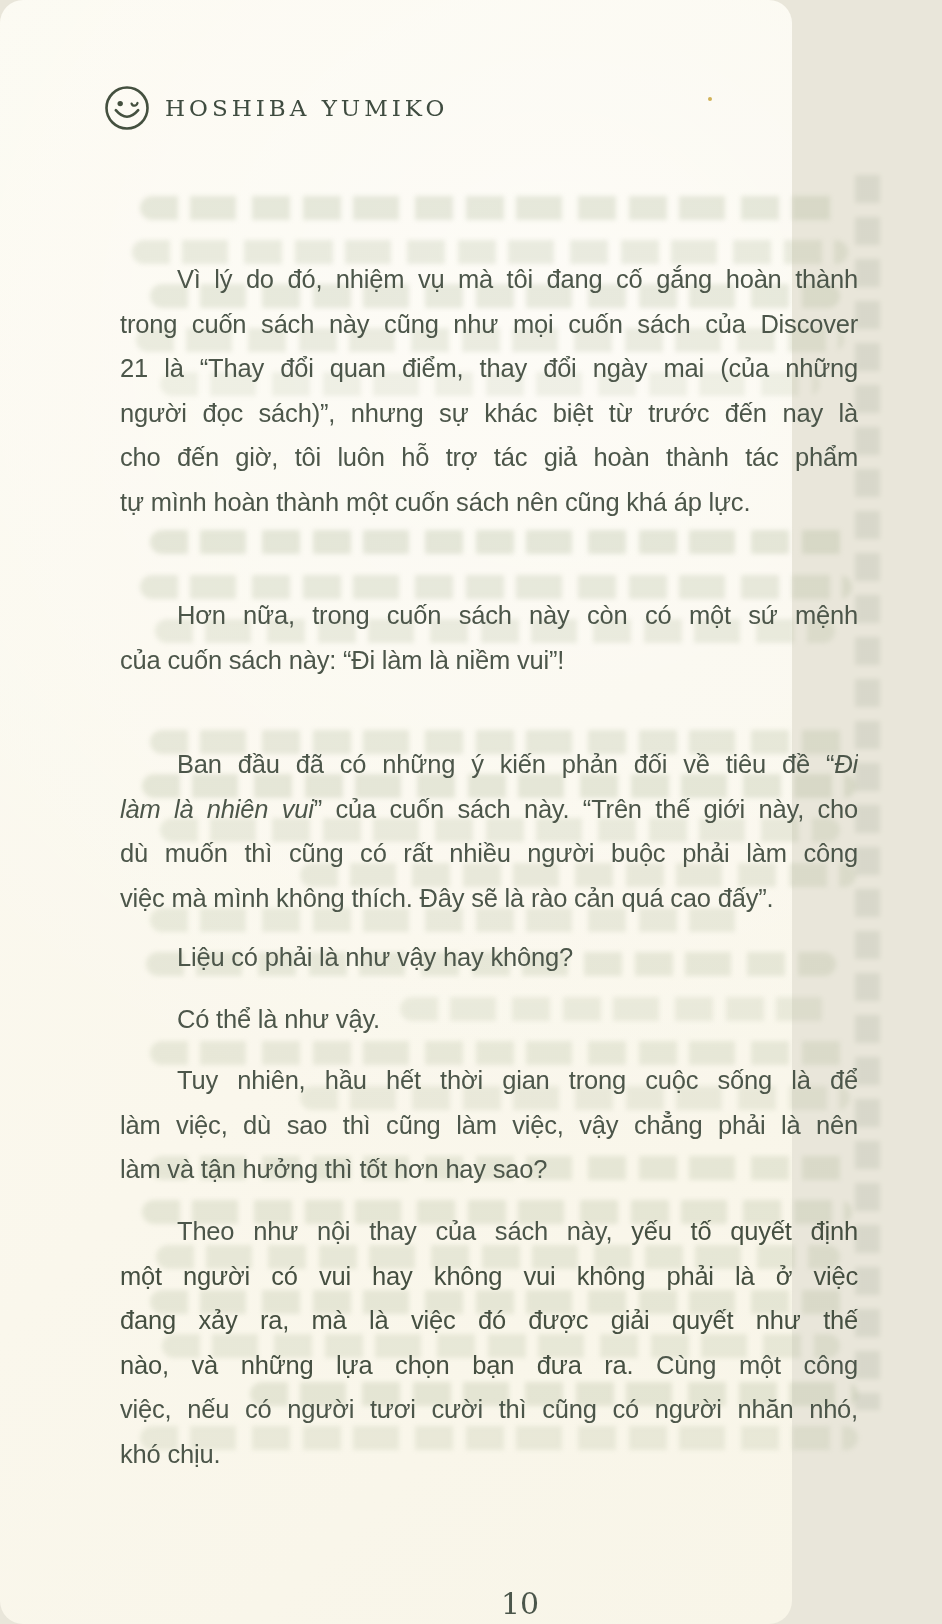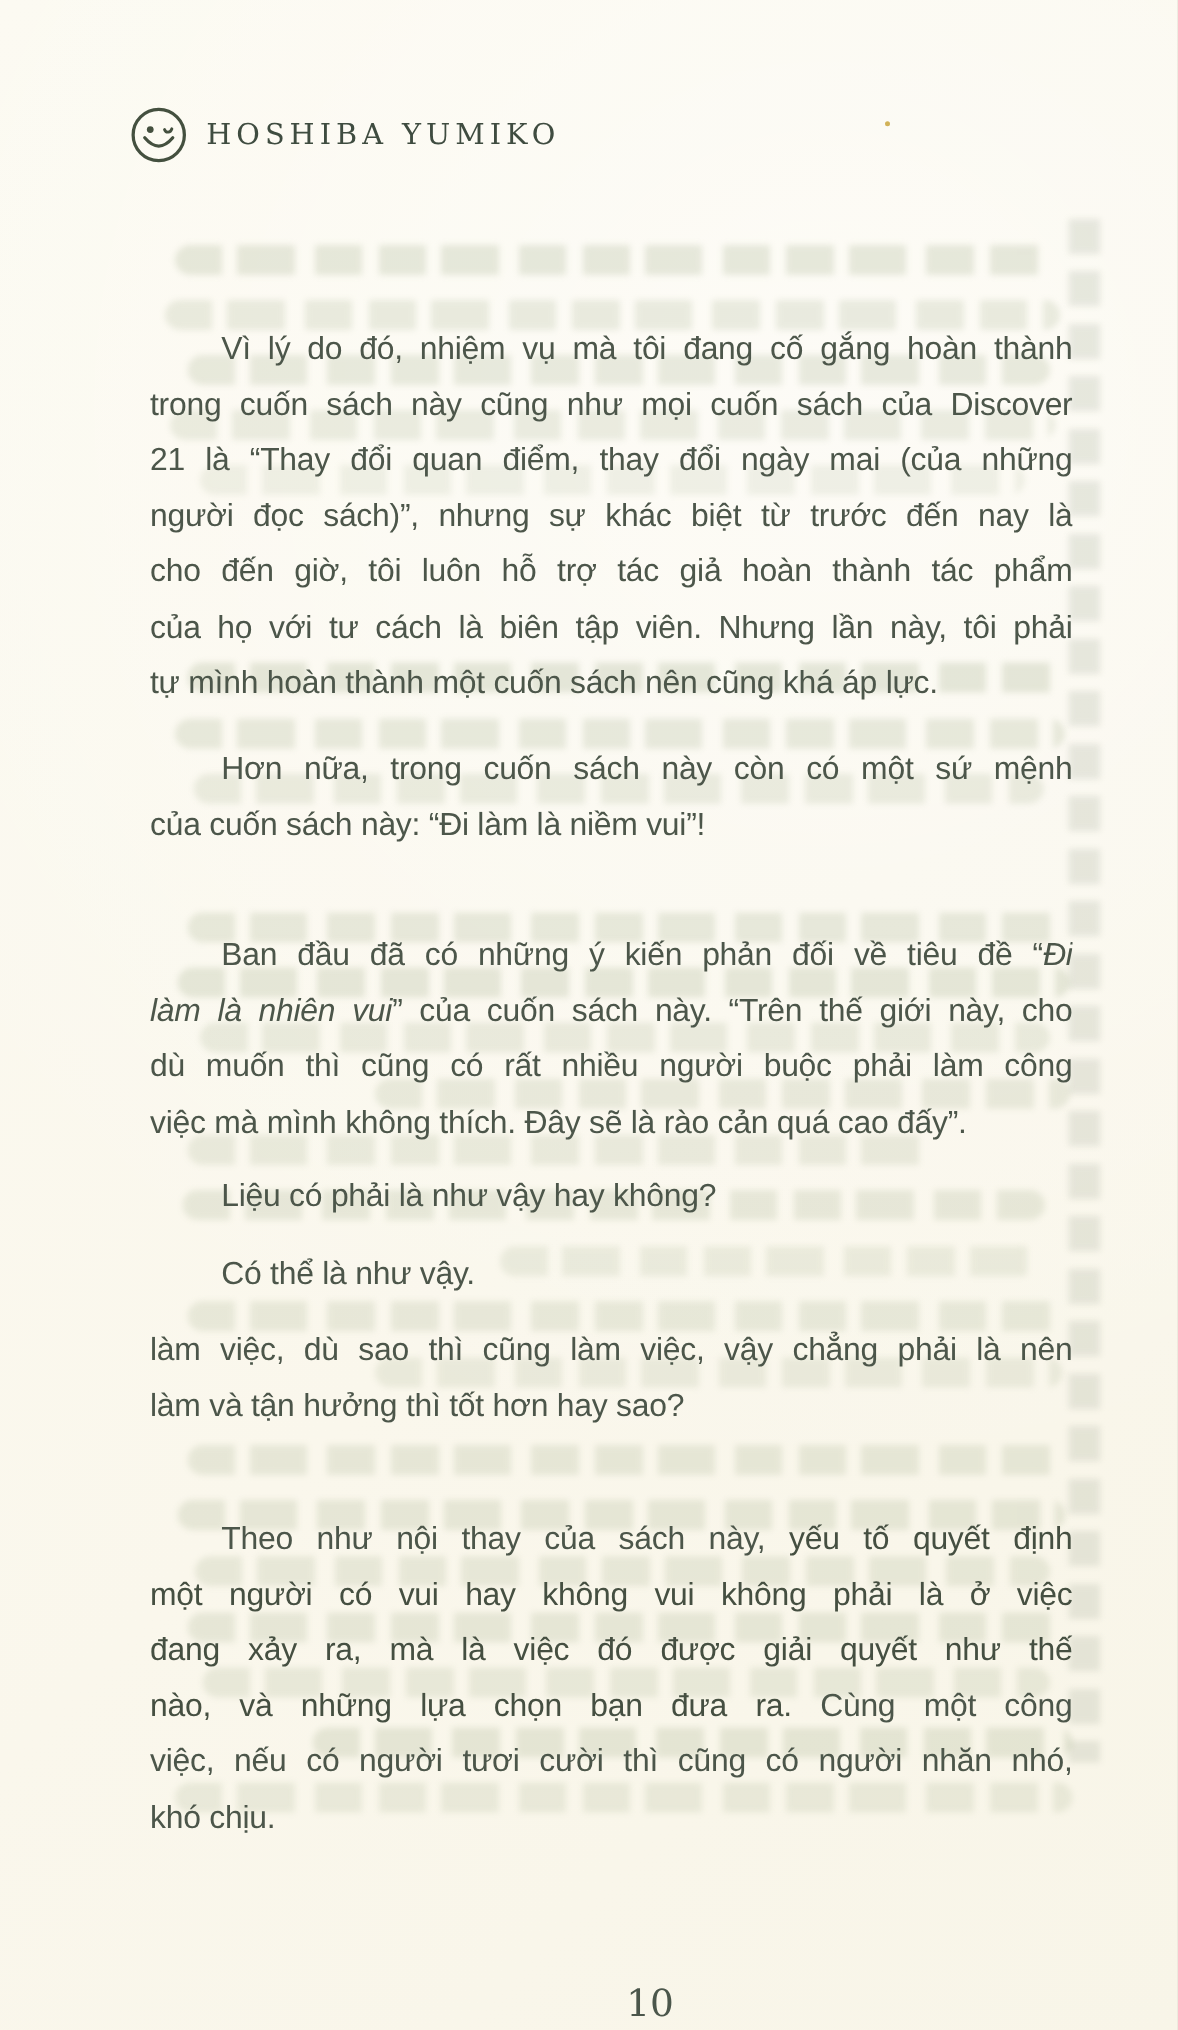--- a/index.html
+++ b/index.html
@@ -1,23 +1,24 @@
 <!DOCTYPE html>
 <html><head>
 <meta charset="utf-8">
 <style>
   html,body{margin:0;padding:0;}
   body{width:942px;height:1624px;overflow:hidden;background:#e9e6da;}
   .page{
-    position:relative;width:942px;height:1624px;
+    position:relative;width:792px;height:1624px;
     background:
       radial-gradient(circle at 70% 20%, rgba(255,255,255,.5), rgba(255,255,255,0) 60%),
       linear-gradient(135deg,#fcfaf1 0%,#faf7ec 55%,#f8f5e8 100%);
     font-family:"Liberation Sans","DejaVu Sans",sans-serif;
     color:#4c564a;
+    border-radius:23px;
   }
   
   .hdr{position:absolute;top:84px;left:103px;height:48px;display:flex;align-items:center;}
   .smiley{width:48px;height:48px;display:block;}
   .author{
     font-family:"DejaVu Serif","Liberation Serif",serif;
     font-size:23px;letter-spacing:4px;color:#3f4c40;margin-left:14px;
     white-space:nowrap;
   }
   
@@ -102,40 +103,40 @@
     <span class="author">HOSHIBA YUMIKO</span>
   </div>
 
   <div class="body-text txt-layer" id="body-text">
       <div class="para" style="top: 209px;">
         <div class="line indent"><span>Vì lý do đó, nhiệm vụ mà tôi đang cố gắng hoàn thành</span></div>
         <div class="line"><span>trong cuốn sách này cũng như mọi cuốn sách của Discover</span></div>
         <div class="line"><span>21 là “Thay đổi quan điểm, thay đổi ngày mai (của những</span></div>
         <div class="line"><span>người đọc sách)”, nhưng sự khác biệt từ trước đến nay là</span></div>
         <div class="line"><span>cho đến giờ, tôi luôn hỗ trợ tác giả hoàn thành tác phẩm</span></div>
-        <div class="line"><span>của họ với tư cách là biên tập viên. Nhưng lần này, tôi phải</span></div>
         <div class="line last"><span>tự mình hoàn thành một cuốn sách nên cũng khá áp lực.</span></div>
       </div>
       <div class="para" style="top: 545px;">
         <div class="line indent"><span>Hơn nữa, trong cuốn sách này còn có một sứ mệnh</span></div>
         <div class="line last"><span>của cuốn sách này: “Đi làm là niềm vui”!</span></div>
       </div>
       <div class="para" style="top: 694px;">
         <div class="line indent"><span>Ban đầu đã có những ý kiến phản đối về tiêu đề “</span><span class="seg-i">Đi</span></div>
         <div class="line"><span class="seg-i">làm là nhiên vui</span><span>” của cuốn sách này. “Trên thế giới này, cho</span></div>
         <div class="line"><span>dù muốn thì cũng có rất nhiều người buộc phải làm công</span></div>
         <div class="line last"><span>việc mà mình không thích. Đây sẽ là rào cản quá cao đấy”.</span></div>
       </div>
       <div class="para" style="top: 887px;">
         <div class="line indent last"><span>Liệu có phải là như vậy hay không?</span></div>
       </div>
       <div class="para" style="top: 949px;">
         <div class="line indent last"><span>Có thể là như vậy.</span></div>
       </div>
       <div class="para" style="top: 1010px;">
+        <div class="line indent"><span>Tuy nhiên, hầu hết thời gian trong cuộc sống là để</span></div>
         <div class="line"><span>làm việc, dù sao thì cũng làm việc, vậy chẳng phải là nên</span></div>
         <div class="line last"><span>làm và tận hưởng thì tốt hơn hay sao?</span></div>
       </div>
       <div class="para" style="top: 1161px;">
         <div class="line indent"><span>Theo như nội thay của sách này, </span><span class="seg-b">yếu tố quyết định</span></div>
         <div class="line"><span class="seg-b">một người có vui hay không vui không phải là ở việc</span></div>
         <div class="line"><span class="seg-b">đang xảy ra, mà là việc đó được giải quyết như thế</span></div>
         <div class="line"><span class="seg-b">nào, và những lựa chọn bạn đưa ra.</span><span> Cùng một công</span></div>
         <div class="line"><span>việc, nếu có người tươi cười thì cũng có người nhăn nhó,</span></div>
         <div class="line last"><span>khó chịu.</span></div>

